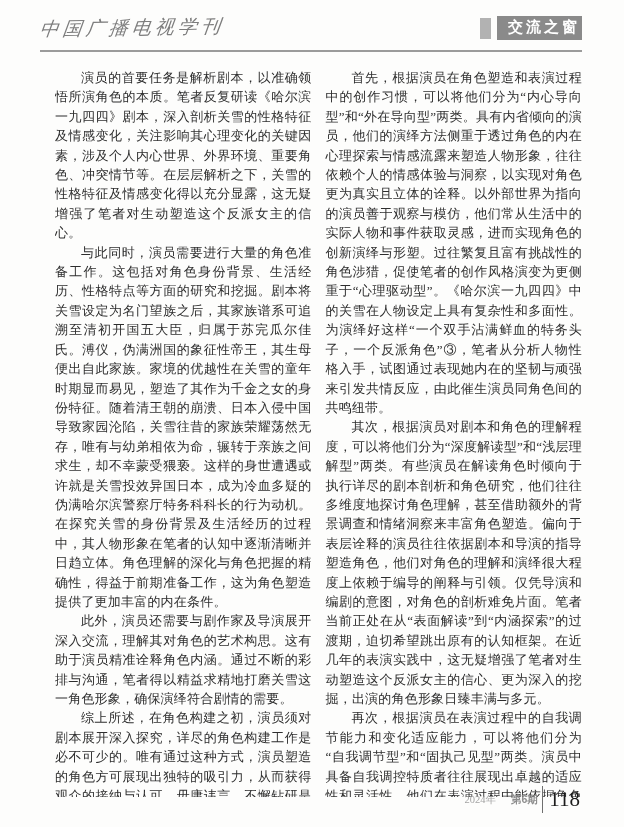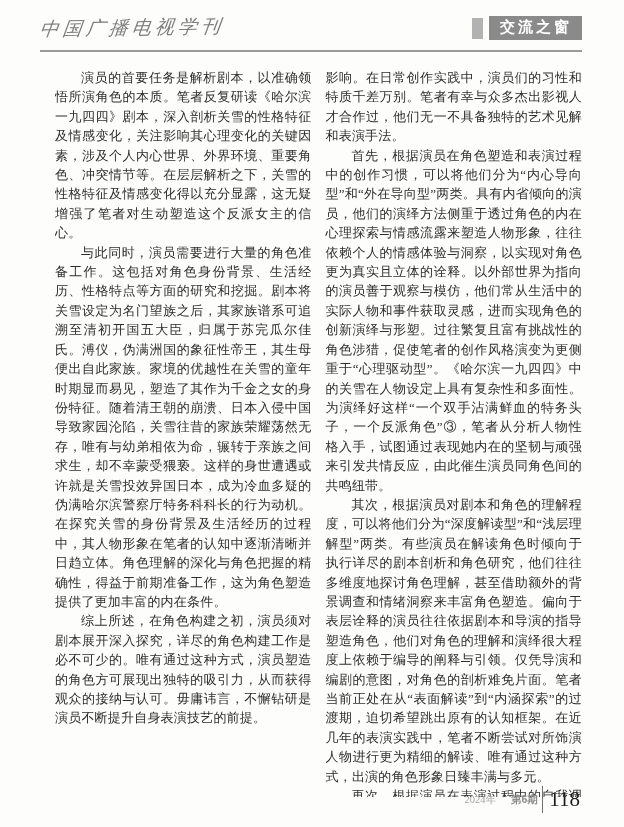--- a/index.html
+++ b/index.html
@@ -49,21 +49,21 @@
     background: #b2b2b2;
     margin-right: 6px;
   }
   .column-badge {
     background: #8a8a8a;
     color: #ffffff;
     font-family: "Liberation Sans", sans-serif;
     font-weight: bold;
     font-size: 15px;
     letter-spacing: 3px;
-    padding: 2px 10px 3px 11px;
+    padding: 2px 2px 3px 11px;
   }
   
   .content {
     position: absolute;
     top: 68px;
     left: 55px;
     width: 527px;
     bottom: 30px;
     display: flex;
     gap: 14px;
@@ -127,28 +127,28 @@
       <span class="badge-accent"></span>
       <span class="column-badge">交流之窗</span>
     </span>
   </div>
 
   <div class="content">
 
     <div class="col">
       <p>演员的首要任务是解析剧本，以准确领悟所演角色的本质。笔者反复研读《哈尔滨一九四四》剧本，深入剖析关雪的性格特征及情感变化，关注影响其心理变化的关键因素，涉及个人内心世界、外界环境、重要角色、冲突情节等。在层层解析之下，关雪的性格特征及情感变化得以充分显露，这无疑增强了笔者对生动塑造这个反派女主的信心。</p>
       <p>与此同时，演员需要进行大量的角色准备工作。这包括对角色身份背景、生活经历、性格特点等方面的研究和挖掘。剧本将关雪设定为名门望族之后，其家族谱系可追溯至清初开国五大臣，归属于苏完瓜尔佳氏。溥仪，伪满洲国的象征性帝王，其生母便出自此家族。家境的优越性在关雪的童年时期显而易见，塑造了其作为千金之女的身份特征。随着清王朝的崩溃、日本入侵中国导致家园沦陷，关雪往昔的家族荣耀荡然无存，唯有与幼弟相依为命，辗转于亲族之间求生，却不幸蒙受猥亵。这样的身世遭遇或许就是关雪投效异国日本，成为冷血多疑的伪满哈尔滨警察厅特务科科长的行为动机。在探究关雪的身份背景及生活经历的过程中，其人物形象在笔者的认知中逐渐清晰并日趋立体。角色理解的深化与角色把握的精确性，得益于前期准备工作，这为角色塑造提供了更加丰富的内在条件。</p>
+      <p>此外，演员还需要与剧作家及导演展开深入交流，理解其对角色的艺术构思。这有助于演员精准诠释角色内涵。通过不断的彩排与沟通，笔者得以精益求精地打磨关雪这一角色形象，确保演绎符合剧情的需要。</p>
       <p>综上所述，在角色构建之初，演员须对剧本展开深入探究，详尽的角色构建工作是必不可少的。唯有通过这种方式，演员塑造的角色方可展现出独特的吸引力，从而获得观众的接纳与认可。毋庸讳言，不懈钻研是演员不断提升自身表演技艺的前提。</p>
 
     </div>
 
     <div class="col">
-      <p class="no-indent">影响。在日常创作实践中，演员们的习性和特质千差万别。笔者有幸与众多杰出影视人才合作过，他们无一不具备独特的艺术见解和表演手法。</p>
       <p>首先，根据演员在角色塑造和表演过程中的创作习惯，可以将他们分为“内心导向型”和“外在导向型”两类。具有内省倾向的演员，他们的演绎方法侧重于透过角色的内在心理探索与情感流露来塑造人物形象，往往依赖个人的情感体验与洞察，以实现对角色更为真实且立体的诠释。以外部世界为指向的演员善于观察与模仿，他们常从生活中的实际人物和事件获取灵感，进而实现角色的创新演绎与形塑。过往繁复且富有挑战性的角色涉猎，促使笔者的创作风格演变为更侧重于“心理驱动型”。《哈尔滨一九四四》中的关雪在人物设定上具有复杂性和多面性。为演绎好这样“一个双手沾满鲜血的特务头子，一个反派角色”③，笔者从分析人物性格入手，试图通过表现她内在的坚韧与顽强来引发共情反应，由此催生演员同角色间的共鸣纽带。</p>
-      <p>其次，根据演员对剧本和角色的理解程度，可以将他们分为“深度解读型”和“浅层理解型”两类。有些演员在解读角色时倾向于执行详尽的剧本剖析和角色研究，他们往往多维度地探讨角色理解，甚至借助额外的背景调查和情绪洞察来丰富角色塑造。偏向于表层诠释的演员往往依据剧本和导演的指导塑造角色，他们对角色的理解和演绎很大程度上依赖于编导的阐释与引领。仅凭导演和编剧的意图，对角色的剖析难免片面。笔者当前正处在从“表面解读”到“内涵探索”的过渡期，迫切希望跳出原有的认知框架。在近几年的表演实践中，笔者不断尝试对所饰演人物进行更为精细的解读、唯有通过这种方式，出演的角色形象日臻丰满与多元。</p>
+      <p>其次，根据演员对剧本和角色的理解程度，可以将他们分为“深度解读型”和“浅层理解型”两类。有些演员在解读角色时倾向于执行详尽的剧本剖析和角色研究，他们往往多维度地探讨角色理解，甚至借助额外的背景调查和情绪洞察来丰富角色塑造。偏向于表层诠释的演员往往依据剧本和导演的指导塑造角色，他们对角色的理解和演绎很大程度上依赖于编导的阐释与引领。仅凭导演和编剧的意图，对角色的剖析难免片面。笔者当前正处在从“表面解读”到“内涵探索”的过渡期，迫切希望跳出原有的认知框架。在近几年的表演实践中，这无疑增强了笔者对生动塑造这个反派女主的信心、更为深入的挖掘，出演的角色形象日臻丰满与多元。</p>
       <p>再次，根据演员在表演过程中的自我调节能力和变化适应能力，可以将他们分为“自我调节型”和“固执己见型”两类。演员中具备自我调控特质者往往展现出卓越的适应性和灵活性，他们在表演过程中能依据角色及情境需求适时作出调整与改变，从而更有效地实现人物塑造。拘泥于自</p>
     </div>
 
   </div>
 
   <div class="footer">
     <span class="issue-year">2024年</span>
     <span class="issue-no">第6期</span>
     <span class="footer-divider"></span>
     <span class="page-number">118</span>

